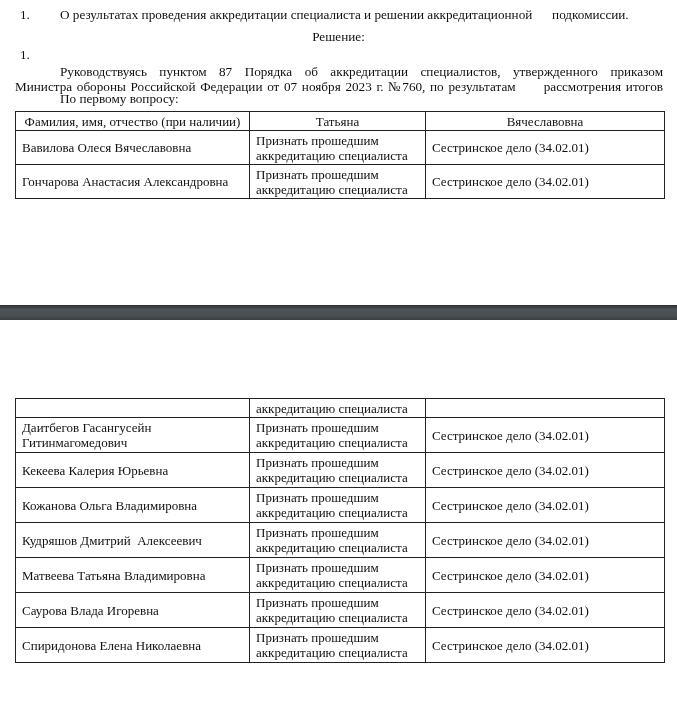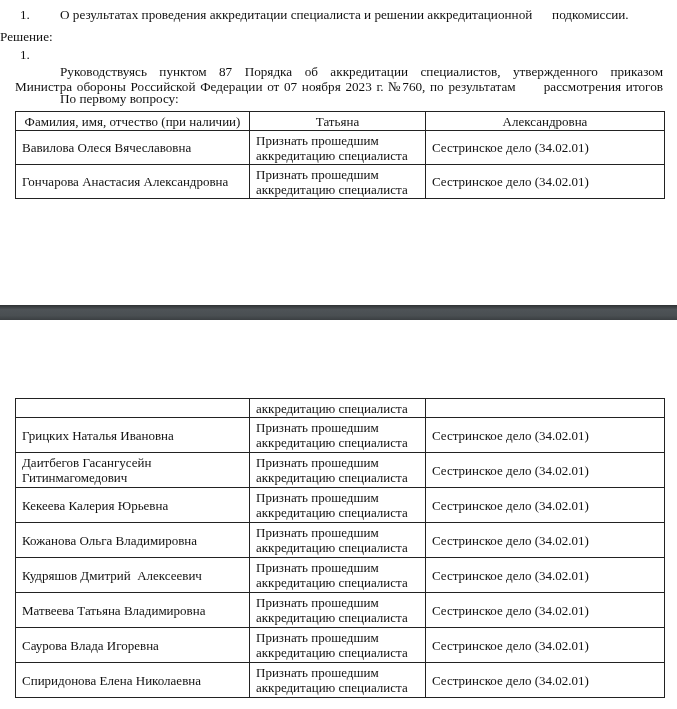--- a/index.html
+++ b/index.html
@@ -26,37 +26,37 @@
   .c1 { width: 234px; }
   .c2 { width: 176px; }
   .c3 { width: auto; }
 </style>
 </head>
 <body>
 
 <div class="page page1">
   <div class="line" style="top:7px;left:20px;">1.</div>
   <div class="line" style="top:7px;left:60px;white-space:pre;">О результатах проведения аккредитации специалиста и решении аккредитационной      подкомиссии.</div>
-  <div class="line" style="top:29px;left:0;width:677px;text-align:left;">Решение:</div>
+  <div class="line" style="top:29px;left:0;width:677px;text-align:center;">Решение:</div>
   <div class="line" style="top:47px;left:20px;">1.</div>
   <div class="line" style="top:47px;left:60px;margin-top:44px;">По первому вопросу:</div>
   <div class="line just" style="top:64px;left:60px;width:603px;">Руководствуясь пунктом 87 Порядка об аккредитации специалистов, утвержденного приказом</div>
   <div class="line just" style="top:79px;white-space:pre;">Министра обороны Российской Федерации от 07 ноября 2023 г. №760, по результатам      рассмотрения итогов</div>
 
   <table style="top:111px;">
     <colgroup>
         <col class="c1">
         <col class="c2">
         <col class="c3">
       </colgroup>
     <tbody>
         <tr>
       <th>Фамилия, имя, отчество (при наличии)</th>
       <th>Татьяна</th>
-      <th>Александровна</th>
+      <th>Вячеславовна</th>
     </tr>
     <tr style="height:34px;">
       <td>Вавилова Олеся Вячеславовна</td>
       <td>
             <div>Признать прошедшим</div>
             <div>аккредитацию специалиста</div>
           </td>
       <td>Сестринское дело (34.02.01)</td>
     </tr>
     <tr style="height:34px;">
@@ -78,28 +78,20 @@
     <colgroup>
         <col class="c1">
         <col class="c2">
         <col class="c3">
       </colgroup>
     <tbody>
         <tr style="height:19px;">
       <td></td>
       <td>аккредитацию специалиста</td>
       <td></td>
-    </tr>
-    <tr style="height:35px;">
-      <td>Грицких Наталья Ивановна</td>
-      <td>
-            <div>Признать прошедшим</div>
-            <div>аккредитацию специалиста</div>
-          </td>
-      <td><span>Сестринское дело (34.02.01)</span></td>
     </tr>
     <tr style="height:35px;">
       <td>
             <div>Даитбегов Гасангусейн</div>
             <div>Гитинмагомедович</div>
           </td>
       <td>
             <div>Признать прошедшим</div>
             <div>аккредитацию специалиста</div>
           </td>

